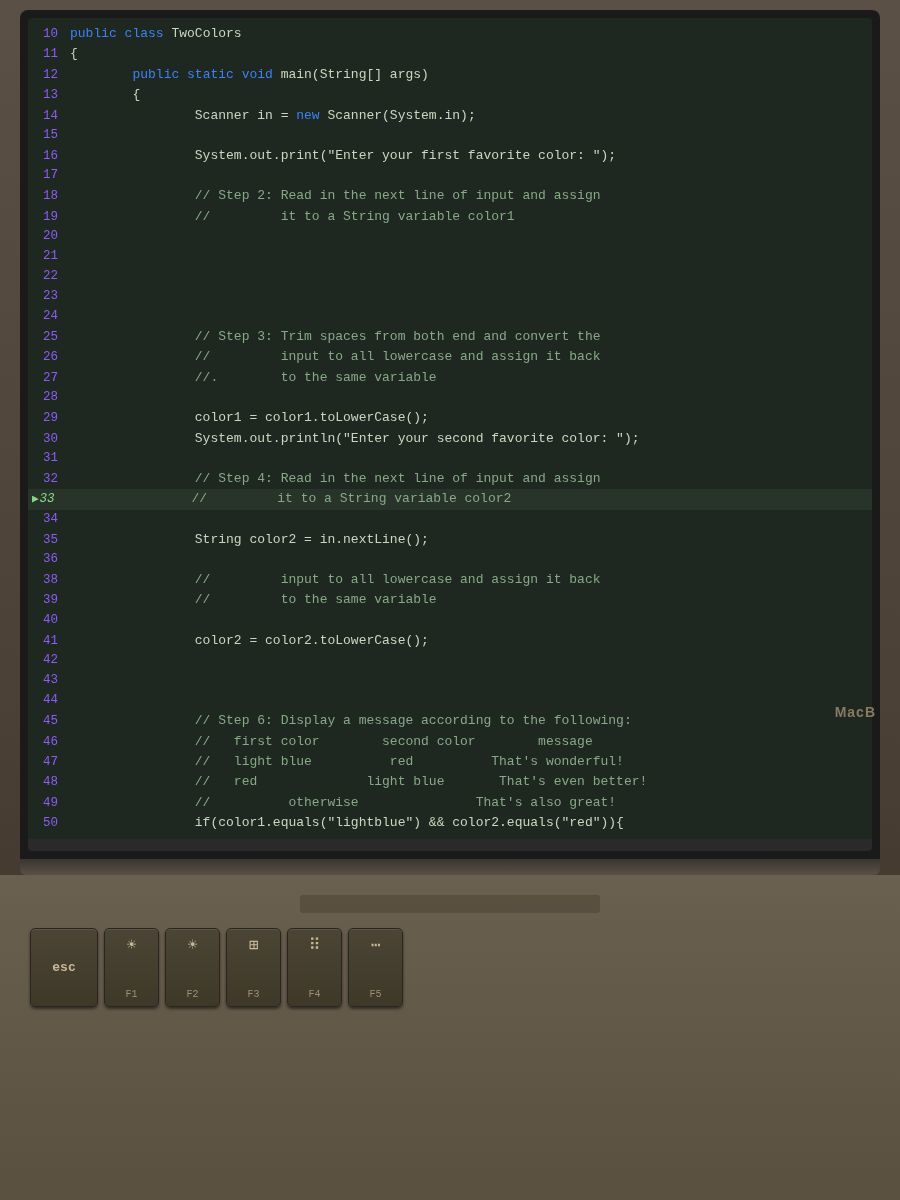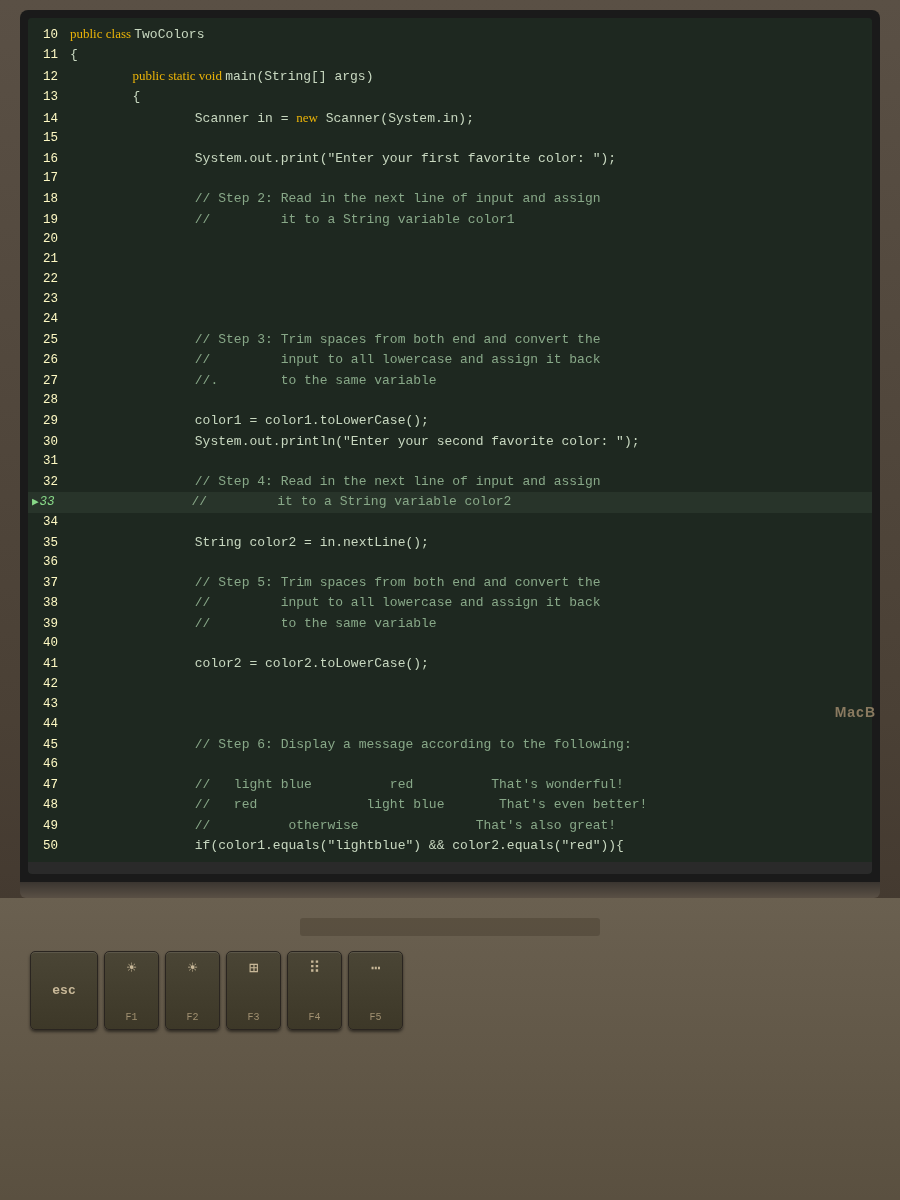--- a/index.html
+++ b/index.html
@@ -46,37 +46,37 @@
     }
 
     .code-line {
       display: flex;
       align-items: baseline;
       padding: 0 4px;
       min-height: 20px;
     }
 
     .line-number {
-      color: #fef9c3;
+      color: #8b5cf6;
       min-width: 38px;
       text-align: right;
       padding-right: 12px;
       font-size: 12.5px;
       user-select: none;
       flex-shrink: 0;
     }
 
     .line-content {
       color: #c8d8c0;
       white-space: pre;
       font-size: 13px;
     }
 
     
-    .kw { color: #eab308; font-weight: normal; font-family: Liberation Serif, serif; } 
+    .kw { color: #3b82f6; font-weight: normal; } 
     .cm { color: #88a888; } 
     .str { color: #c8d8c0; }
     .cursor-line { background: rgba(100,120,100,0.15); }
 
     .keyboard-area {
       width: 900px;
       background: linear-gradient(180deg, #6a6050 0%, #5a5040 100%);
       padding: 20px 30px 10px 30px;
       display: flex;
       flex-direction: column;
@@ -269,24 +269,20 @@
           </div>
           <div class="code-line">
             <span class="line-number">35</span>
             <span class="line-content"><span class="str">                String color2 = in.nextLine();</span></span>
           </div>
           <div class="code-line">
             <span class="line-number">36</span>
             <span class="line-content"></span>
           </div>
           <div class="code-line">
-            <span class="line-number">37</span>
-            <span class="line-content"><span class="cm">                // Step 5: Trim spaces from both end and convert the</span></span>
-          </div>
-          <div class="code-line">
             <span class="line-number">38</span>
             <span class="line-content"><span class="cm">                //         input to all lowercase and assign it back</span></span>
           </div>
           <div class="code-line">
             <span class="line-number">39</span>
             <span class="line-content"><span class="cm">                //         to the same variable</span></span>
           </div>
           <div class="code-line">
             <span class="line-number">40</span>
             <span class="line-content"></span>
@@ -306,20 +302,21 @@
           <div class="code-line">
             <span class="line-number">44</span>
             <span class="line-content"></span>
           </div>
           <div class="code-line">
             <span class="line-number">45</span>
             <span class="line-content"><span class="cm">                // Step 6: Display a message according to the following:</span></span>
           </div>
           <div class="code-line">
             <span class="line-number">46</span>
+            <span class="line-content"><span class="cm">                //   first color        second color        message</span></span>
           </div>
           <div class="code-line">
             <span class="line-number">47</span>
             <span class="line-content"><span class="cm">                //   light blue          red          That's wonderful!</span></span>
           </div>
           <div class="code-line">
             <span class="line-number">48</span>
             <span class="line-content"><span class="cm">                //   red              light blue       That's even better!</span></span>
           </div>
           <div class="code-line">

